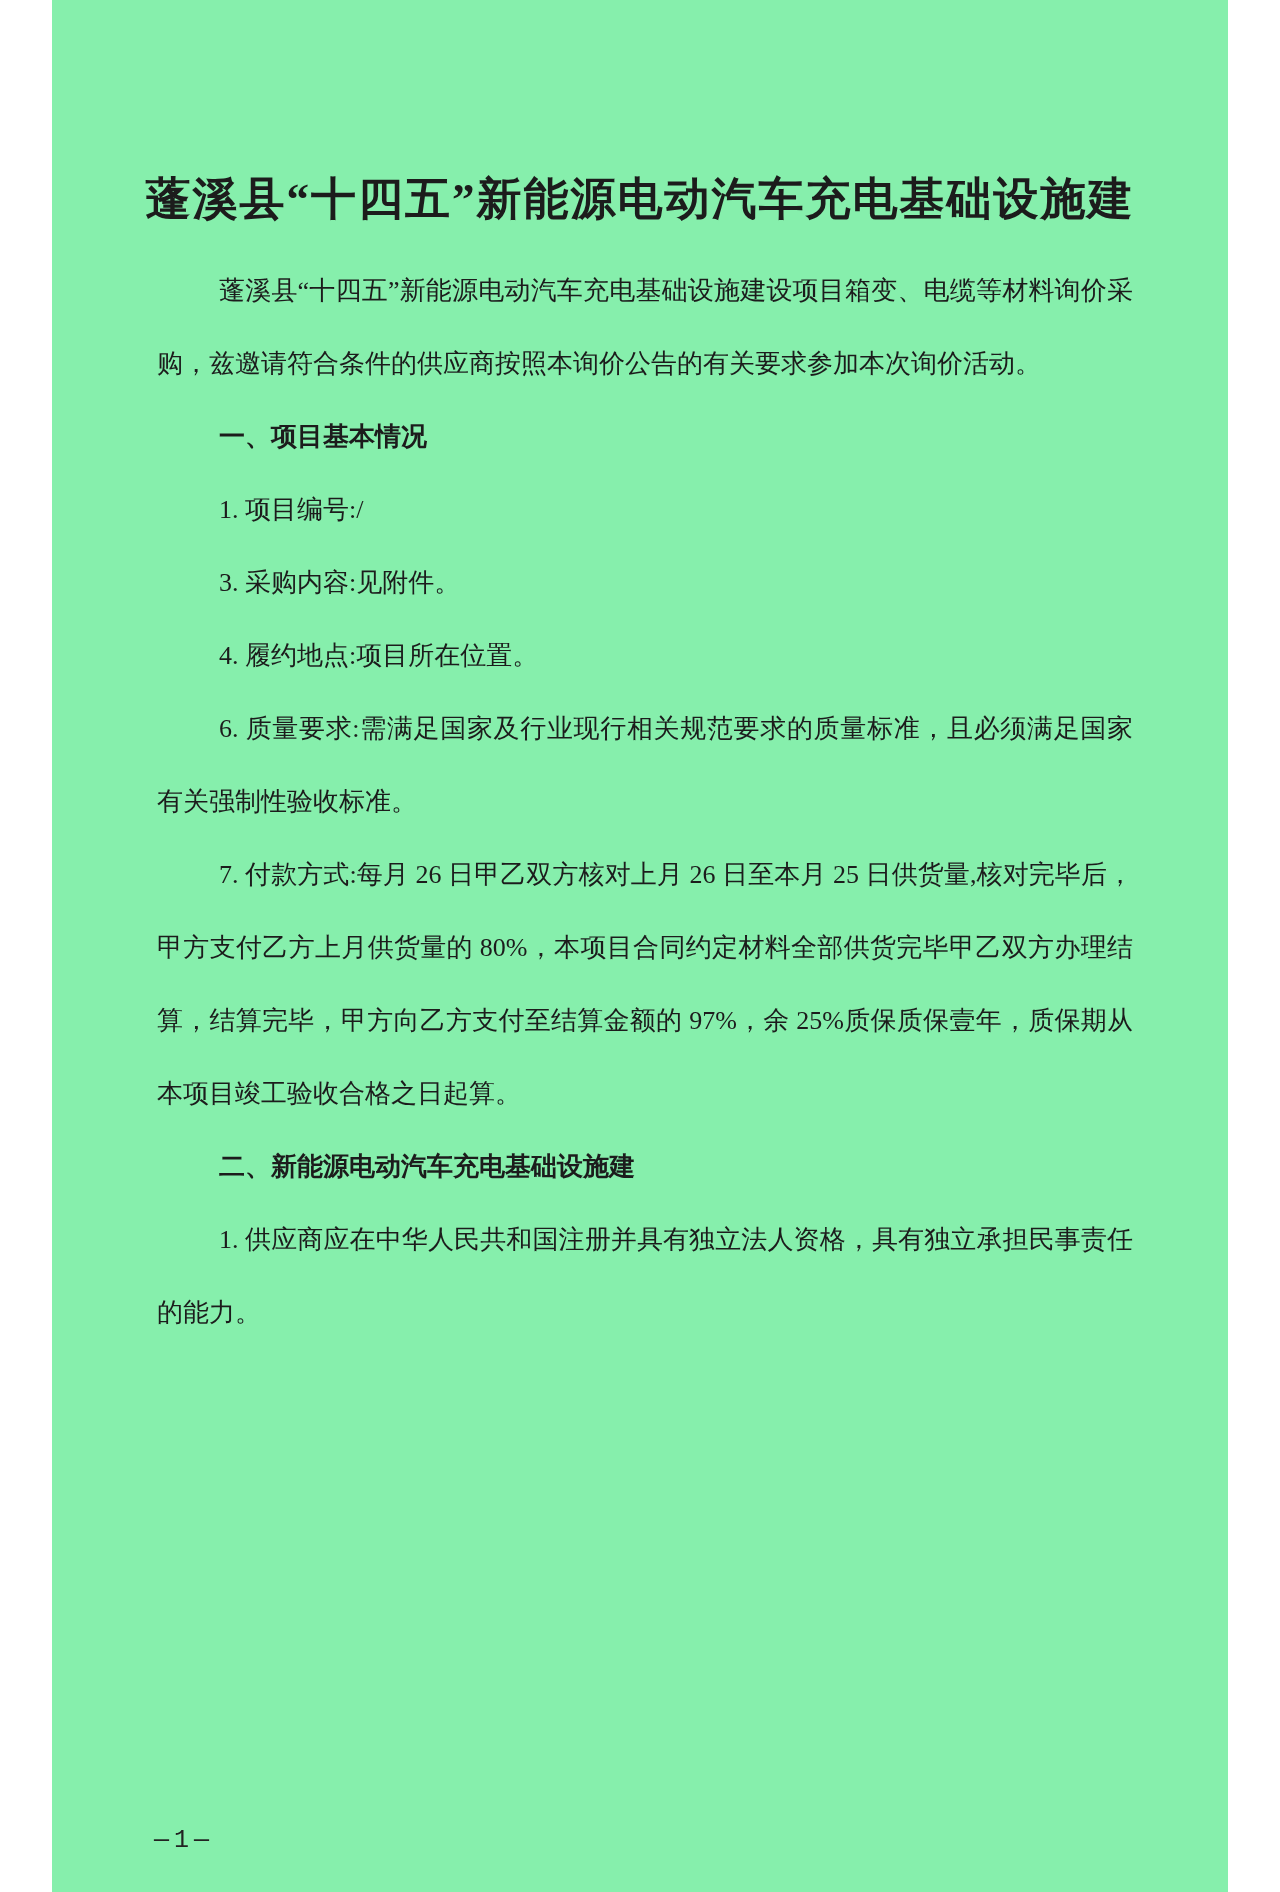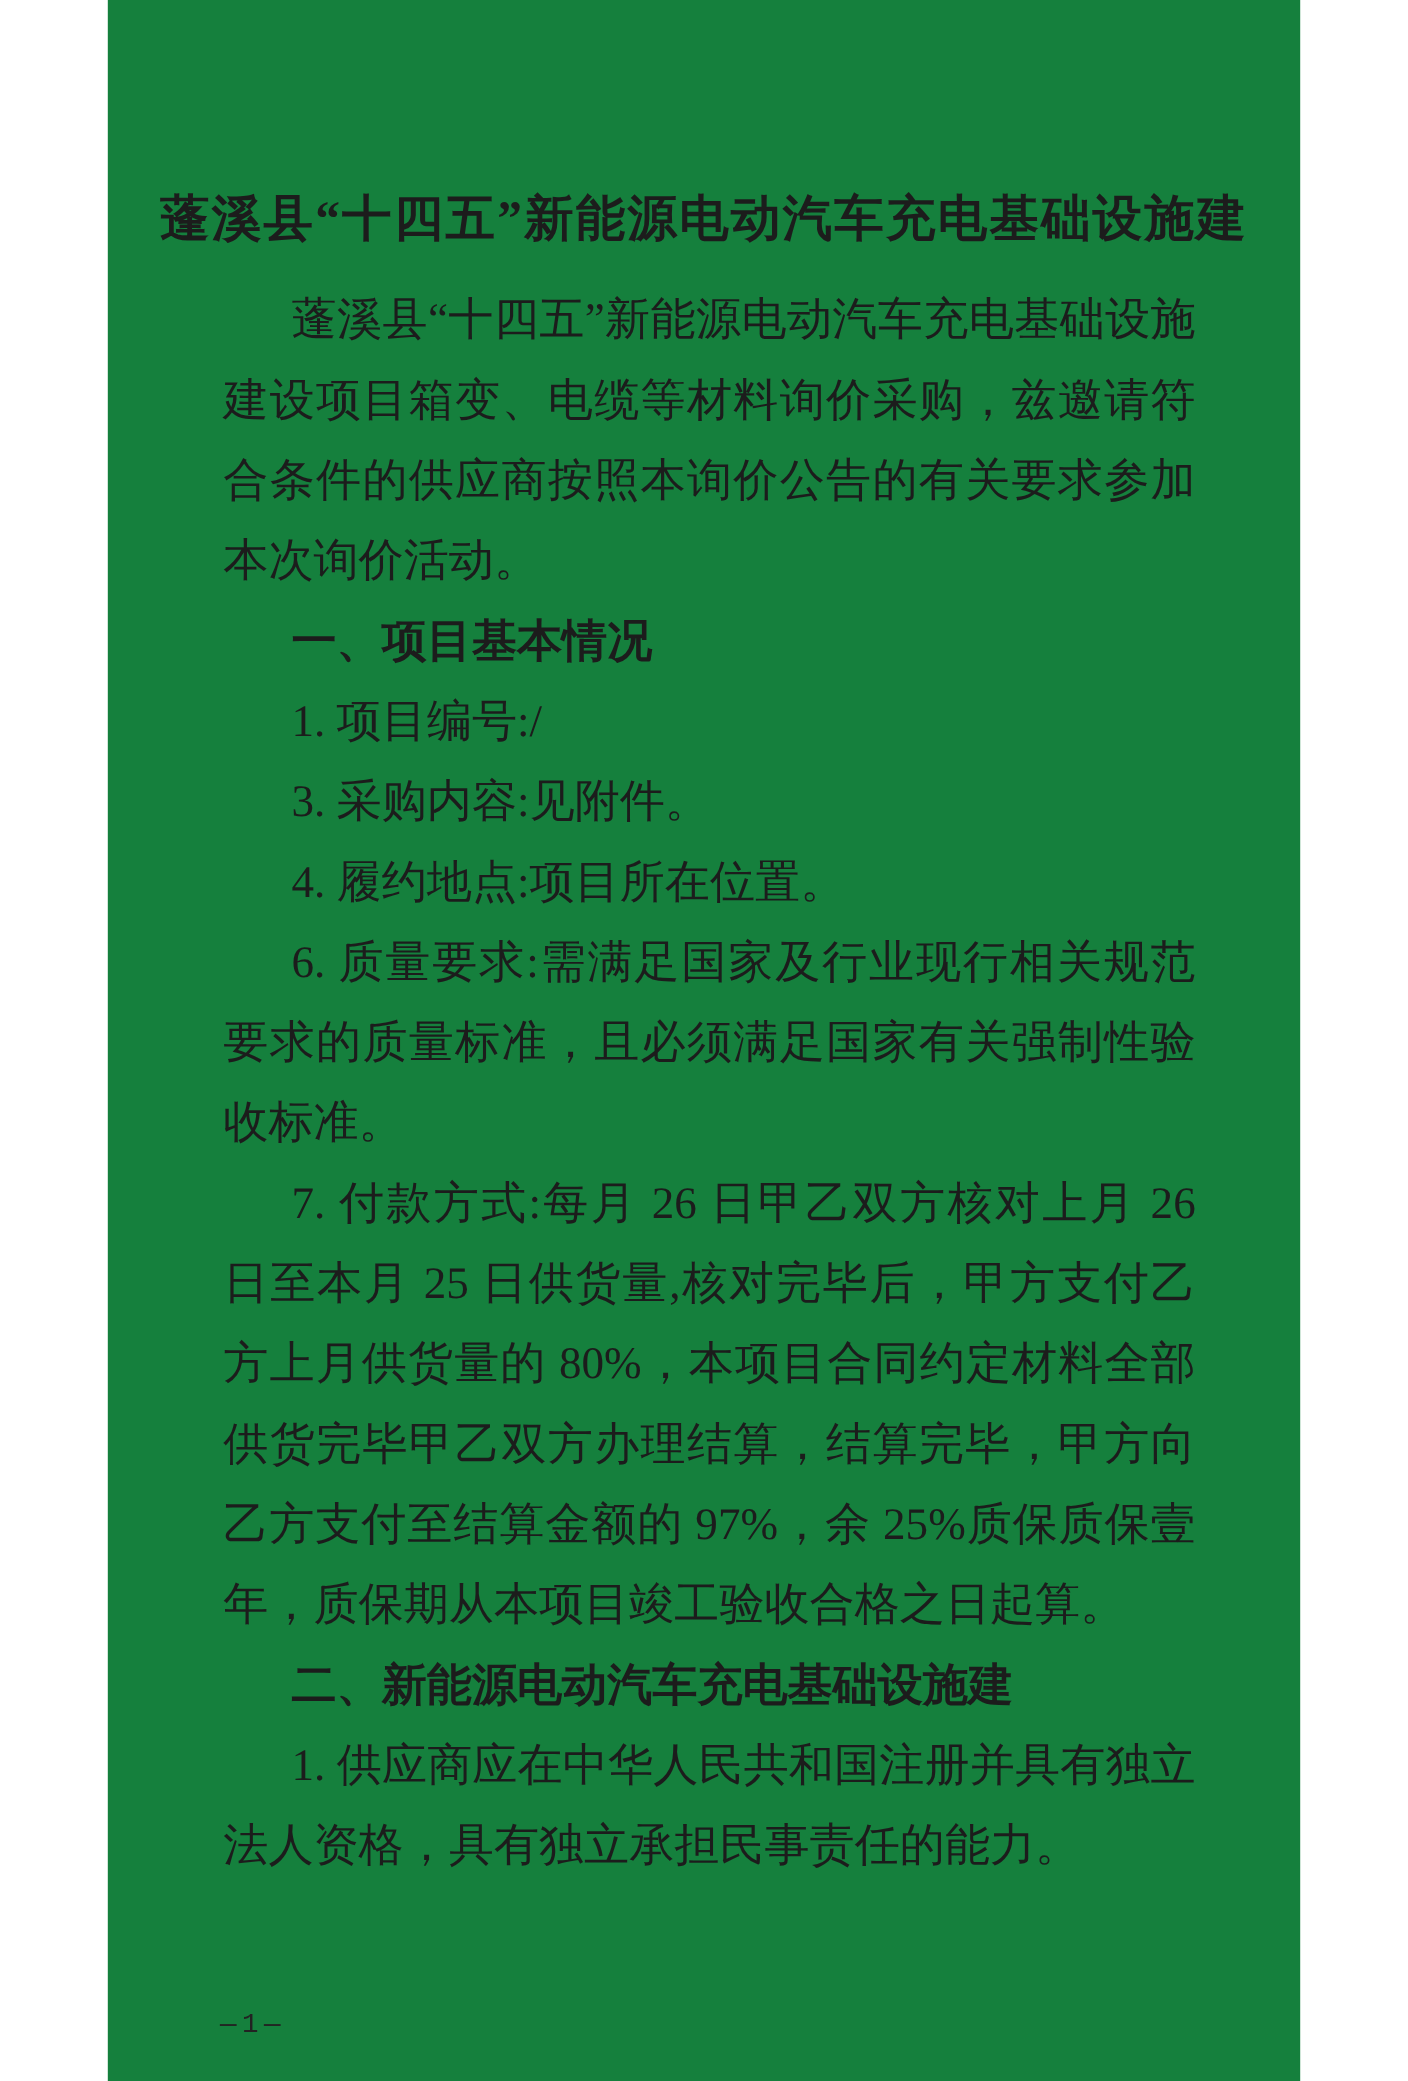--- a/index.html
+++ b/index.html
@@ -2,39 +2,39 @@
 <html><head>
 <meta charset="utf-8">
 <style>
   html, body {
     margin: 0;
     padding: 0;
     background: #ffffff;
   }
   .page {
     position: relative;
-    width: 1084px;
+    width: 1176px;
     height: 1892px;
     margin: 0 auto;
-    background: #15803d;
+    background: #86efac;
     overflow: hidden;
     font-family: "Liberation Serif", "DejaVu Serif", serif;
     color: #1c1c1c;
   }
   .doc-title {
     padding-top: 162px;
     text-align: center;
     font-weight: bold;
     font-size: 45px;
     line-height: 74px;
     letter-spacing: 2px;
   }
   .doc-body {
     margin: 18px 95px 0 105px;
-    font-size: 41px;
+    font-size: 26px;
     line-height: 73px;
     text-align: justify;
   }
   .doc-body p {
     margin: 0;
     padding: 0;
     text-indent: 62px;
   }
   .section-heading {
     font-weight: bold;

